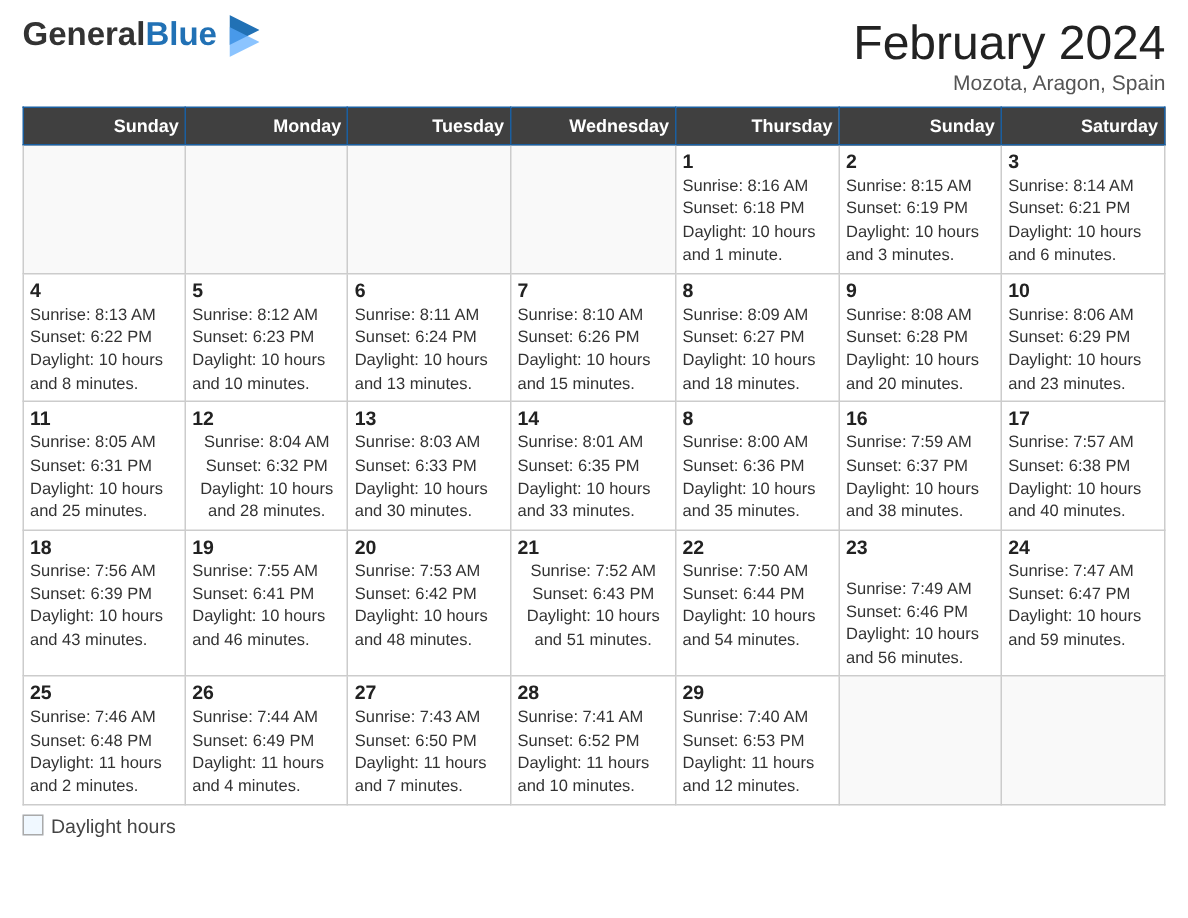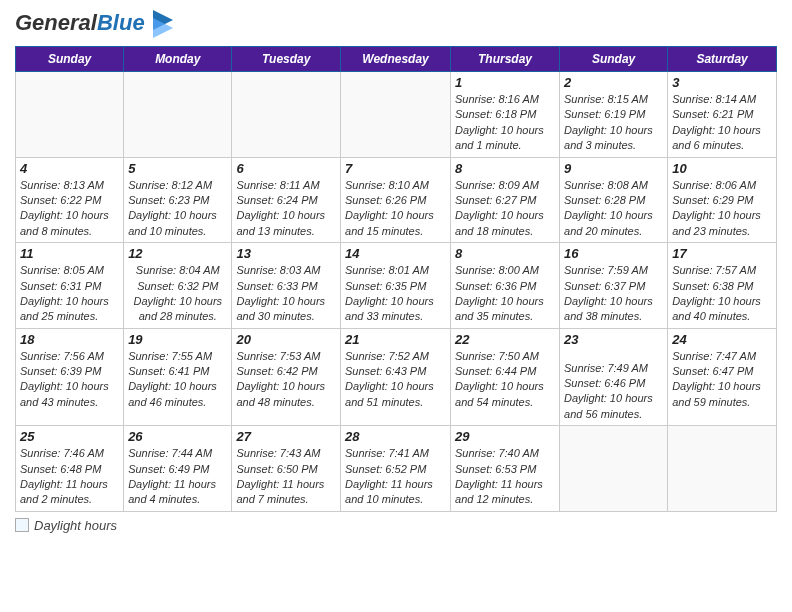--- a/index.html
+++ b/index.html
@@ -6,21 +6,20 @@
     body {
       font-family: Arial, sans-serif;
       background: #fff;
       width: 792px;
       height: 612px;
       overflow: hidden;
     }
     .container {
       width: 792px;
       padding: 10px 15px 5px 15px;
-      font-style: italic;
     }
     .header {
       display: flex;
       justify-content: space-between;
       align-items: flex-start;
       margin-bottom: 8px;
     }
     .logo {
       display: flex;
       align-items: center;
@@ -48,24 +47,24 @@
     .location {
       font-size: 14px;
       color: #555;
     }
     .calendar {
       width: 100%;
       border-collapse: collapse;
       font-size: 10.5px;
     }
     .calendar th {
-      background-color: #4c1d95;
+      background-color: #404040;
       color: #fff;
       padding: 5px 4px;
-      text-align: center;
+      text-align: right;
       font-size: 12px;
       font-weight: bold;
       border: 1px solid #1a5fa0;
     }
     .calendar td {
       border: 1px solid #ccc;
       vertical-align: top;
       padding: 3px 4px;
       width: 113px;
       height: 85px;
@@ -108,20 +107,24 @@
       <div>
         <div class="logo-text">
           <span class="logo-general">General</span><span class="logo-blue">Blue</span>
           <svg class="logo-icon" viewBox="0 0 20 28" style="display:inline-block; vertical-align:middle; margin-left:2px;">
             <polygon points="0,0 20,10 0,20" fill="#2171b5"></polygon>
             <polygon points="0,8 20,18 0,28" fill="#5aabff" opacity="0.7"></polygon>
           </svg>
         </div>
       </div>
     </div>
+    <div class="title-block">
+      <div class="month-title">February 2024</div>
+      <div class="location">Mozota, Aragon, Spain</div>
+    </div>
   </div>
 
   <table class="calendar">
     <thead>
       <tr>
       <th>Sunday</th>
           <th>Monday</th>
           <th>Tuesday</th>
           <th>Wednesday</th>
           <th>Thursday</th>
@@ -256,21 +259,21 @@
 Daylight: 10 hours and 46 minutes.</div>
           </td>
           <td>
             <div class="day-number">20</div>
             <div class="day-info" style="white-space: pre-line;">Sunrise: 7:53 AM
 Sunset: 6:42 PM
 Daylight: 10 hours and 48 minutes.</div>
           </td>
           <td>
             <div class="day-number">21</div>
-            <div class="day-info" style="white-space: pre-line;">Sunrise: 7:52 AM
+            <div class="day-info" style="white-space: pre-line; text-align: center;">Sunrise: 7:52 AM
 Sunset: 6:43 PM
 Daylight: 10 hours and 51 minutes.</div>
           </td>
           <td>
             <div class="day-number">22</div>
             <div class="day-info" style="white-space: pre-line;">Sunrise: 7:50 AM
 Sunset: 6:44 PM
 Daylight: 10 hours and 54 minutes.</div>
           </td>
           <td>

